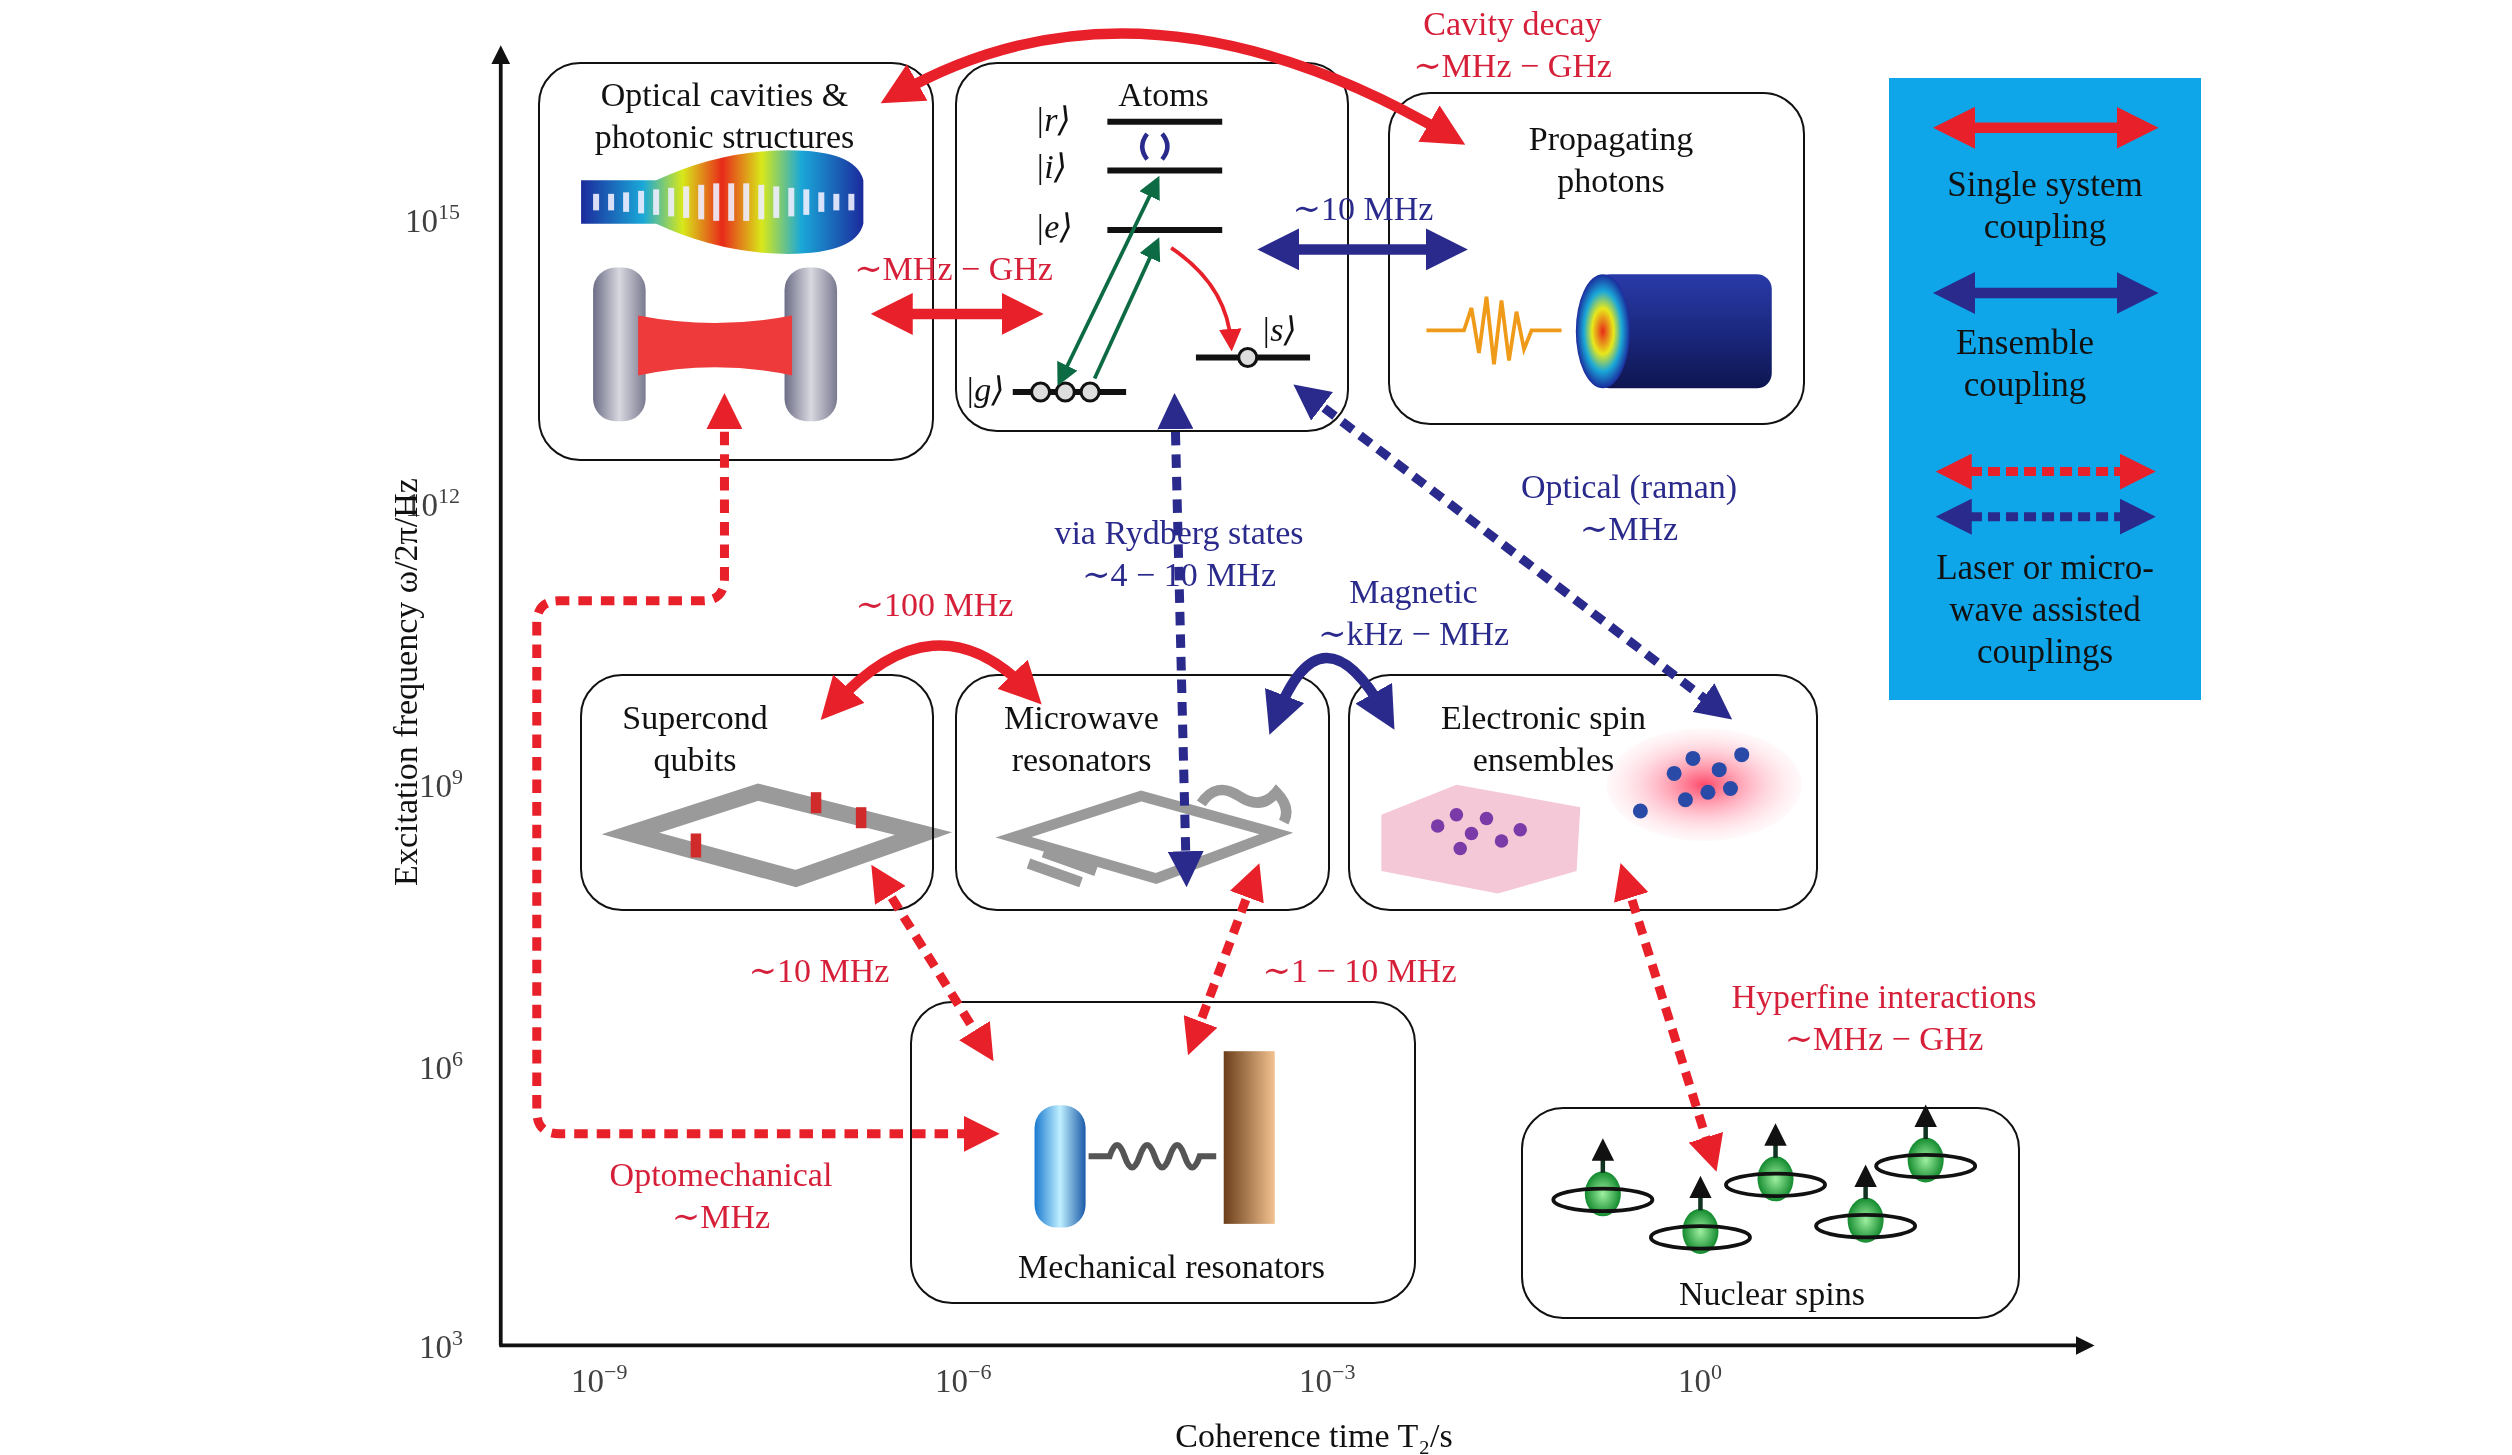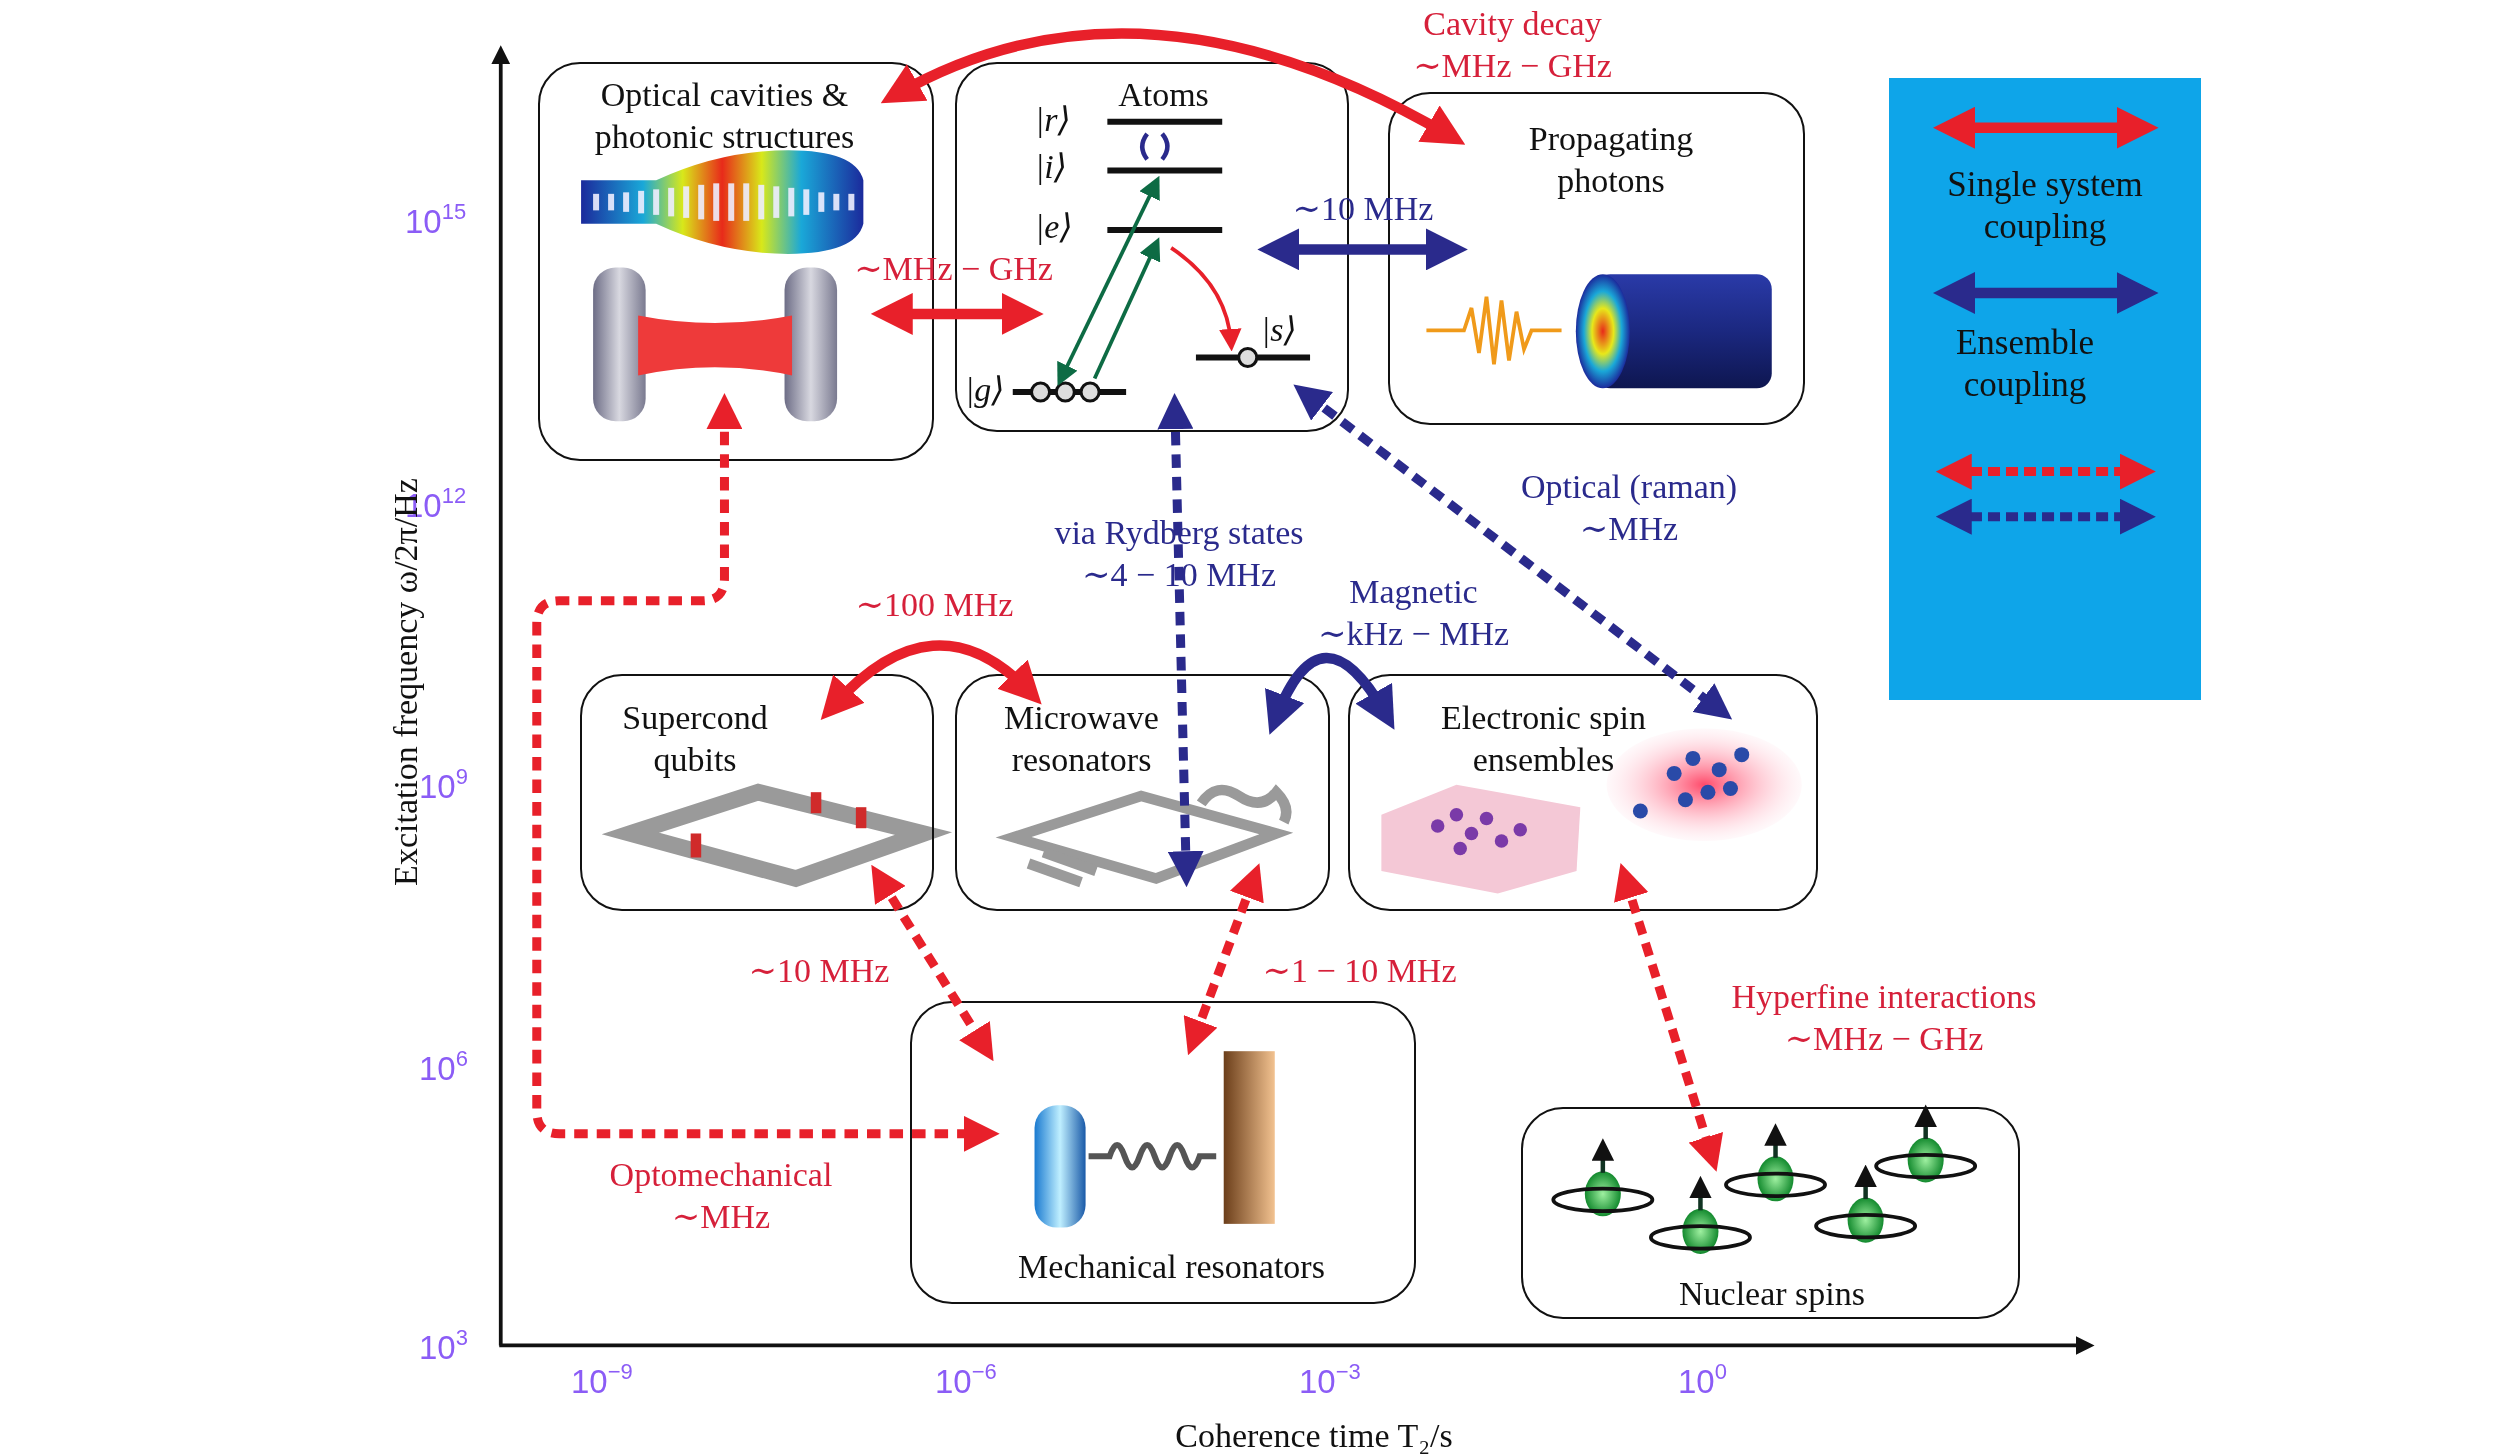--- a/index.html
+++ b/index.html
@@ -2,21 +2,21 @@
 <html style="font-size:12px"><head>
 <meta charset="utf-8">
 <style>
   html,body{margin:0;padding:0;background:#fff;}
   body{width:2512px;height:1456px;position:relative;overflow:hidden;font-family:"DejaVu Serif","Liberation Serif",serif;}
   #canvas{position:absolute;left:0;top:0;width:2512px;height:1456px;}
   .box{position:absolute;border:2.3px solid #111;border-radius:42px;background:#fff;box-sizing:border-box;}
   .lbl{position:absolute;font-family:"Liberation Serif","DejaVu Serif",serif;font-size:34px;line-height:42px;color:#111;text-align:center;white-space:pre;}
   .red{color:#d6203a;}
   .blue{color:#2a2a8c;}
-  .tick{position:absolute;font-family:Liberation Sans, sans-serif;font-size:33px;color:#8b5cf6;}
+  .tick{position:absolute;font-family:Liberation Serif, serif;font-size:33px;color:#404040;}
   .tick sup{font-size:22px;vertical-align:top;position:relative;top:-4.5px;}
   .legend{position:absolute;left:1889px;top:78px;width:312px;height:622px;background:#0ea5e9;}
   .legend .lbl{font-size:35px;line-height:42px;}
 </style>
 </head>
 <body>
 
 <svg id="canvas" viewBox="0 0 3346 1939" xmlns="http://www.w3.org/2000/svg">
   <defs>
     <marker id="ahR" markerWidth="4" markerHeight="4" refX="2.2" refY="2" orient="auto-start-reverse" markerUnits="strokeWidth">
@@ -214,20 +214,23 @@
 <div class="box" style="left:955px;top:674px;width:375px;height:237px;background:transparent;"></div>
 <div class="box" style="left:1348px;top:674px;width:470px;height:237px;background:transparent;"></div>
 <div class="box" style="left:910px;top:1001px;width:506px;height:303px;background:transparent;"></div>
 <div class="box" style="left:1521px;top:1107px;width:499px;height:212px;background:transparent;"></div>
 
 <div class="legend">
   <div class="lbl" style="left:0;width:312px;top:86px;">Single system
 coupling</div>
   <div class="lbl" style="left:0;width:272px;top:244px;">Ensemble
 coupling</div>
+  <div class="lbl" style="left:0;width:312px;top:469px;">Laser or micro-
+wave assisted
+couplings</div>
 </div>
 
 <svg style="position:absolute;left:0;top:0;width:2512px;height:1456px;" viewBox="0 0 3346 1939">
 
   <line x1="2600" y1="170" x2="2850" y2="170" stroke="#e8202a" stroke-width="14" marker-start="url(#ahR)" marker-end="url(#ahR)"></line>
   <line x1="2600" y1="390" x2="2850" y2="390" stroke="#2a2a8c" stroke-width="14" marker-start="url(#ahB)" marker-end="url(#ahB)"></line>
   <line x1="2600" y1="628" x2="2850" y2="628" stroke="#e8202a" stroke-width="12" stroke-dasharray="16 8" marker-start="url(#ahR)" marker-end="url(#ahR)"></line>
   <line x1="2600" y1="688" x2="2850" y2="688" stroke="#2a2a8c" stroke-width="12" stroke-dasharray="16 8" marker-start="url(#ahB)" marker-end="url(#ahB)"></line>
 
   <path d="M1195,125 Q1520,-60 1930,180" stroke="#e8202a" stroke-width="14" fill="none" marker-start="url(#ahR)" marker-end="url(#ahR)"></path>

